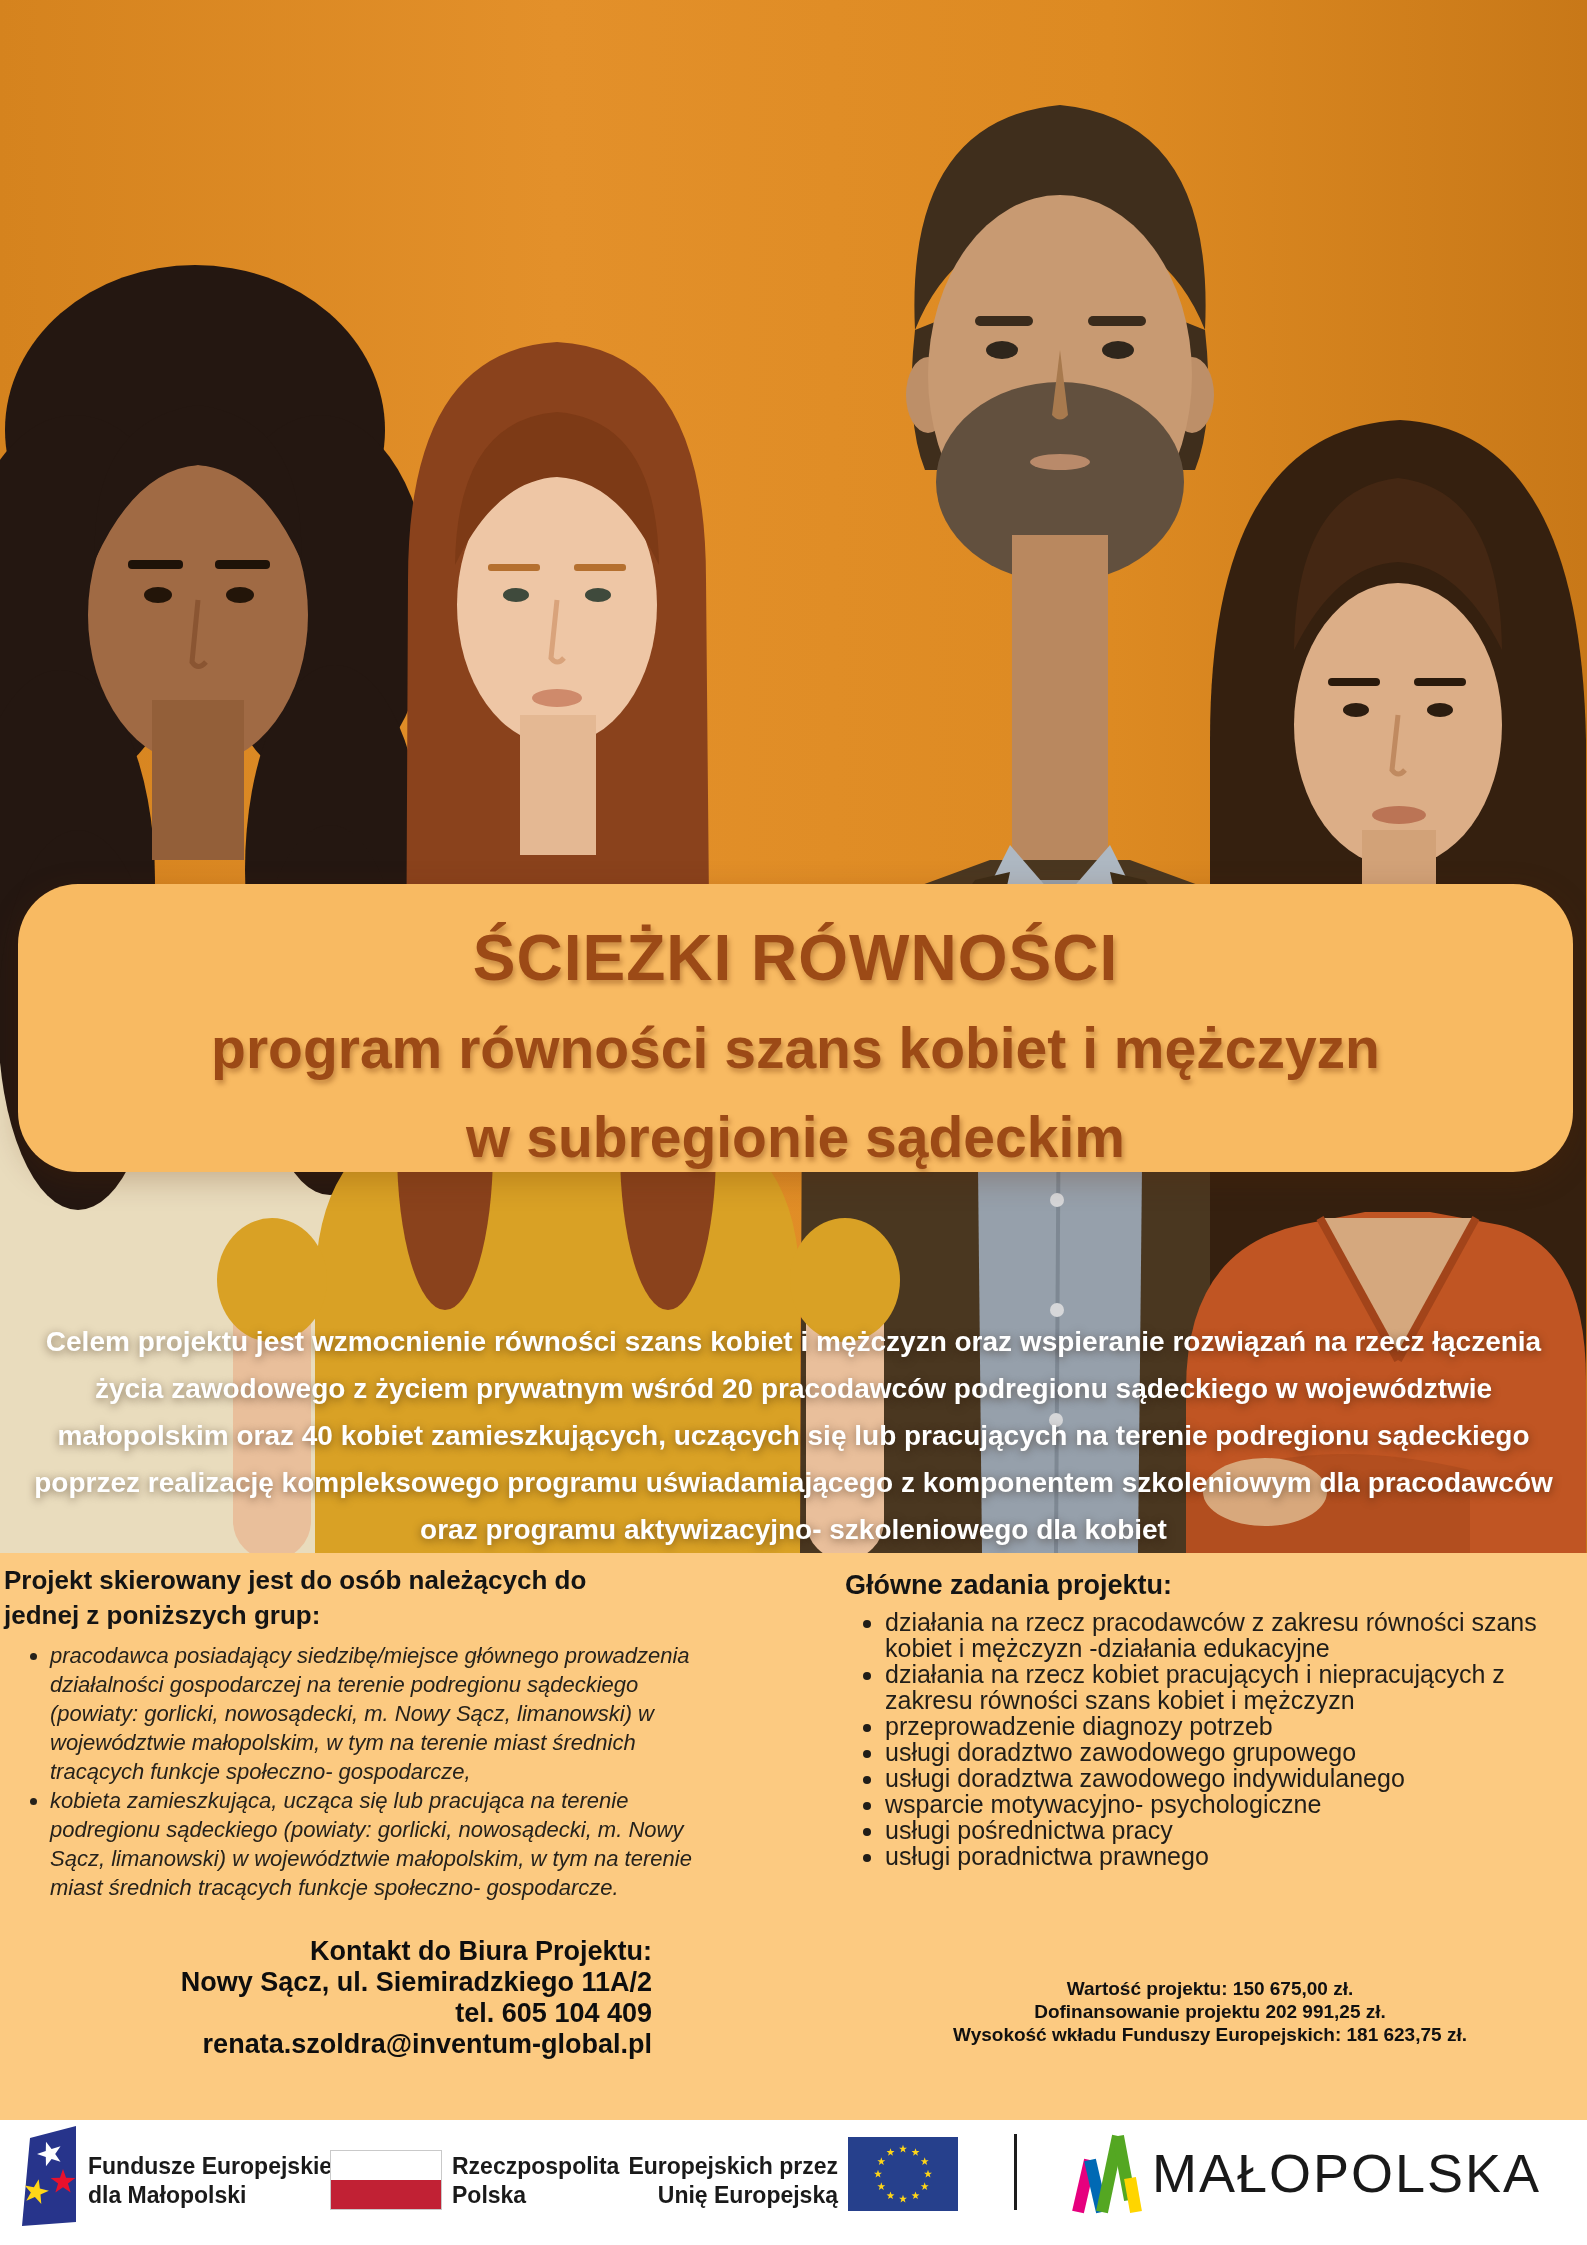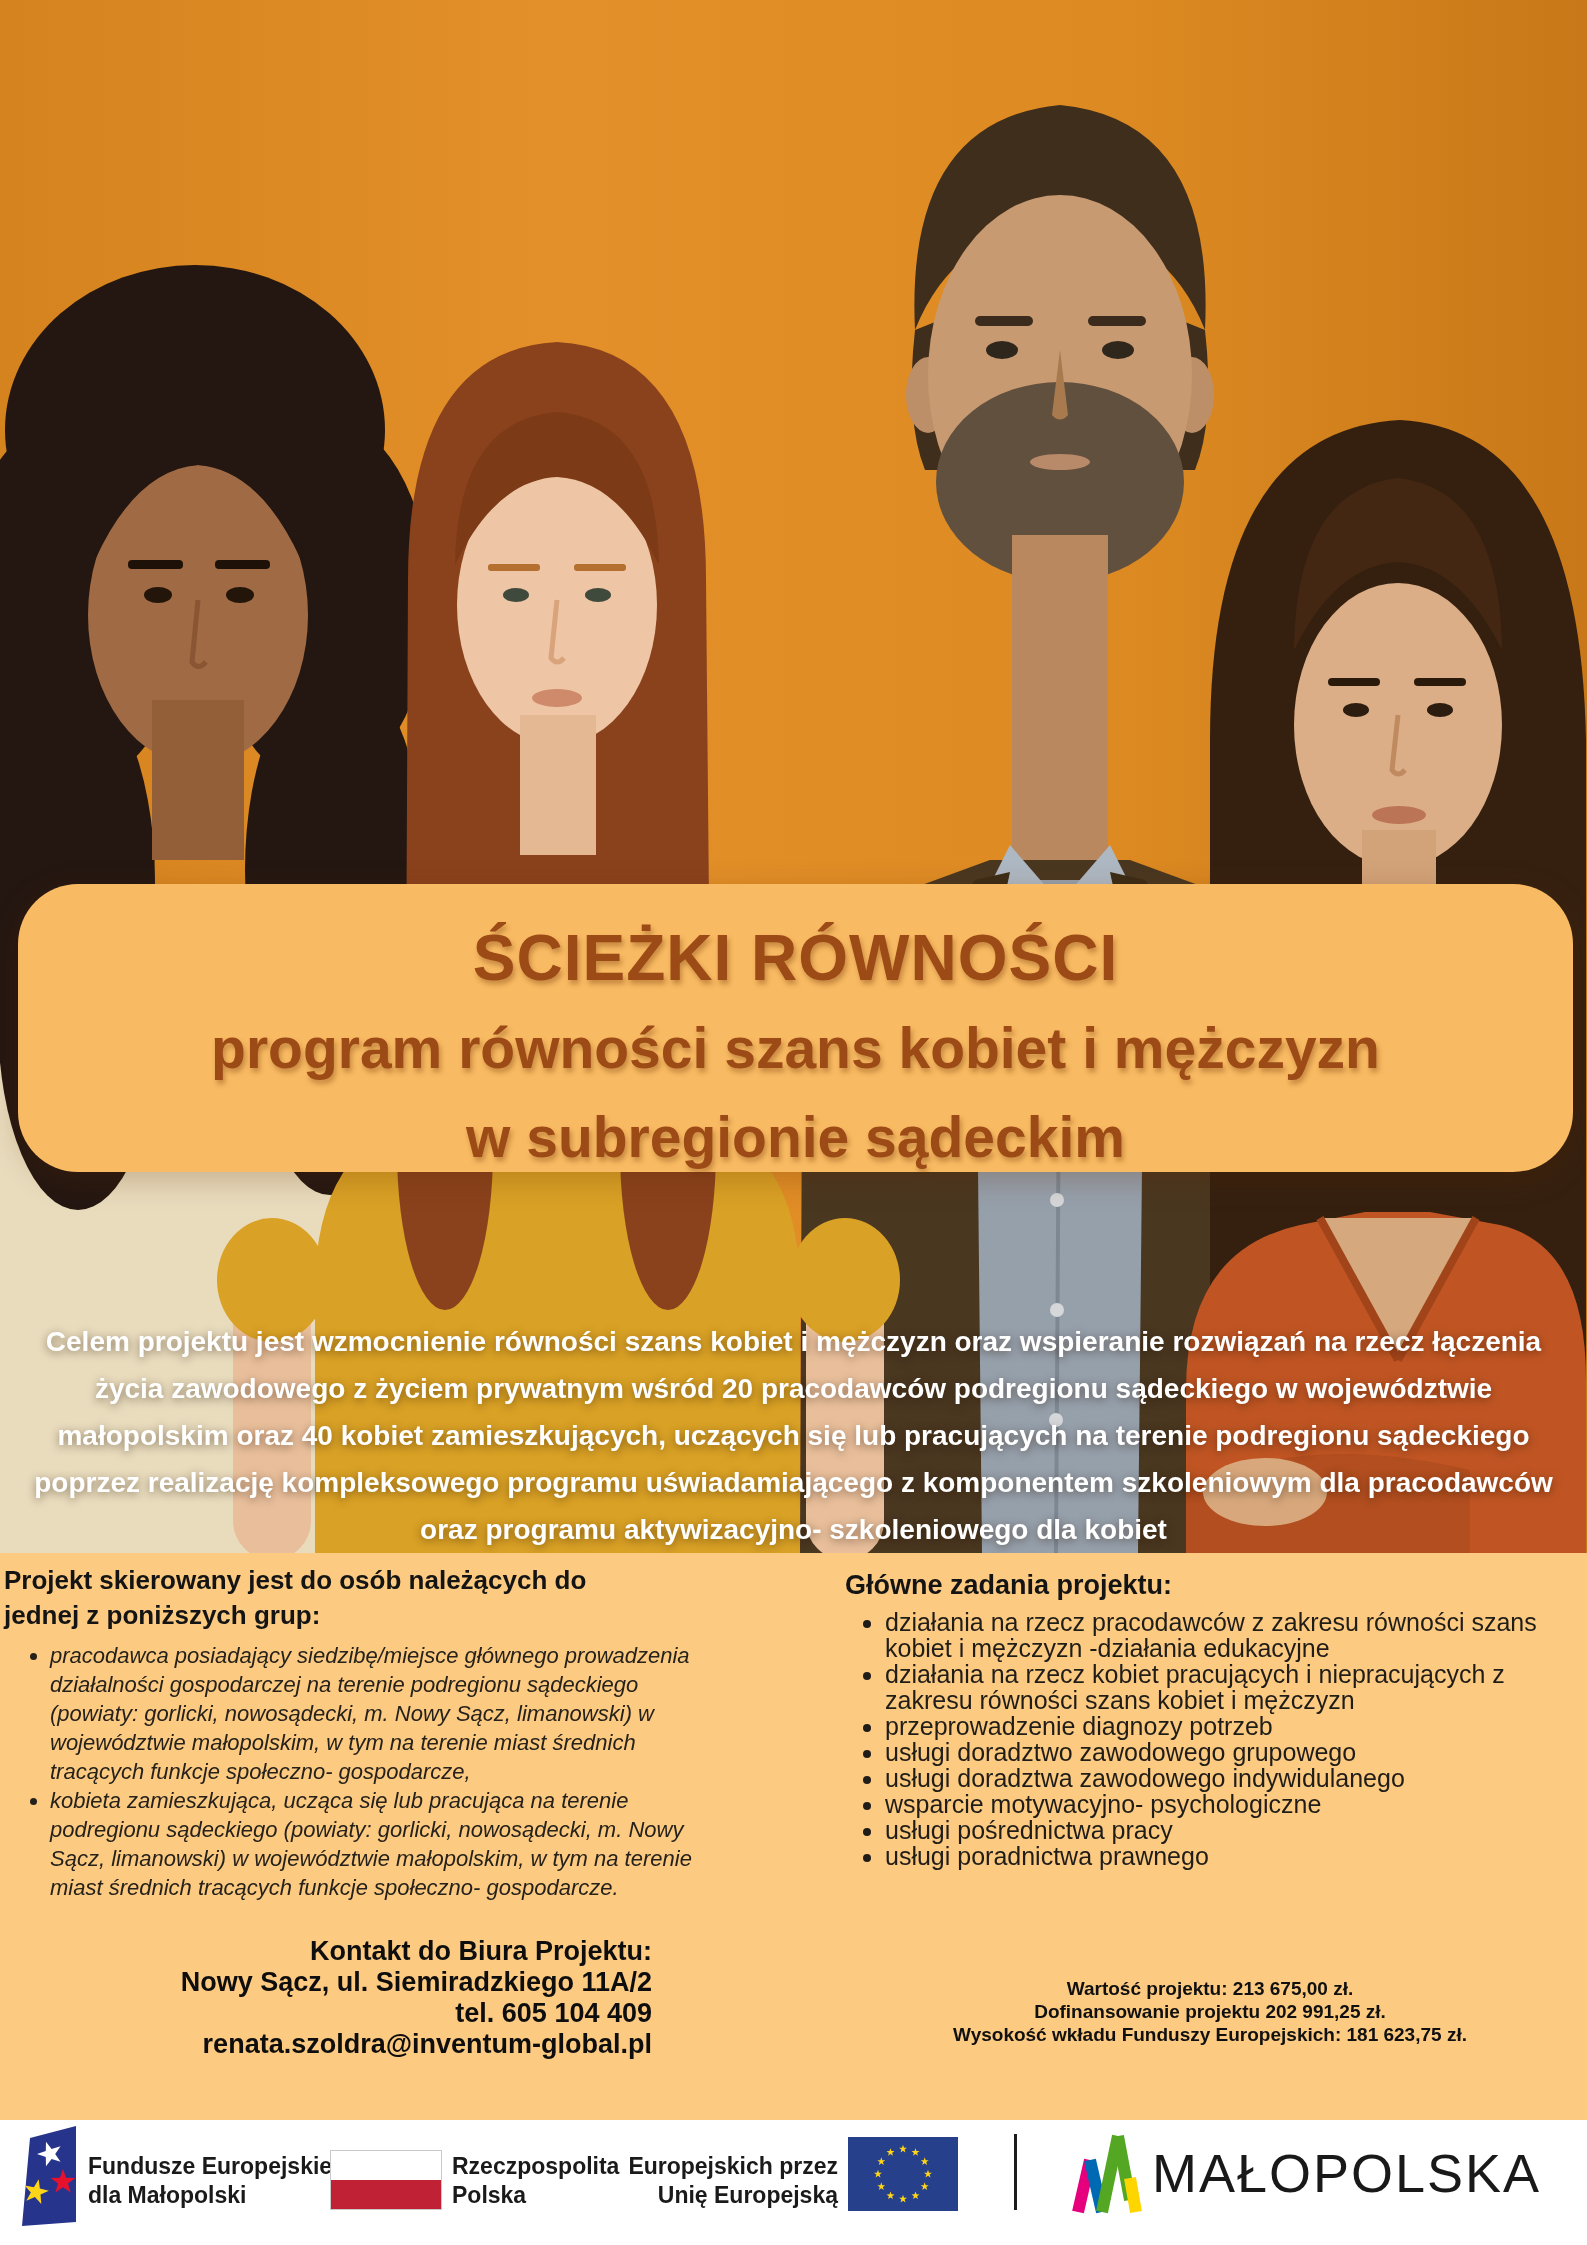--- a/index.html
+++ b/index.html
@@ -201,21 +201,21 @@
         <li>przeprowadzenie diagnozy potrzeb</li>
         <li>usługi doradztwo zawodowego grupowego</li>
         <li>usługi doradztwa zawodowego indywidulanego</li>
         <li>wsparcie motywacyjno- psychologiczne</li>
         <li>usługi pośrednictwa pracy</li>
         <li>usługi poradnictwa prawnego</li>
       </ul>
     </div>
 
     <div class="funding">
-      <div>Wartość projektu: 213 675,00 zł.</div>
+      <div>Wartość projektu: 150 675,00 zł.</div>
       <div>Dofinansowanie projektu 202 991,25 zł.</div>
       <div>Wysokość wkładu Funduszy Europejskich: 181 623,75 zł.</div>
     </div>
   </div>
 
   <div class="footer">
 
     <svg class="abs" style="left:18px;top:6px;" width="62" height="100" viewBox="0 0 62 100" xmlns="http://www.w3.org/2000/svg">
       <defs>
         <polygon id="st" points="0,-10 2.35,-3.24 9.51,-3.09 3.8,1.24 5.88,8.09 0,4 -5.88,8.09 -3.8,1.24 -9.51,-3.09 -2.35,-3.24"></polygon>

